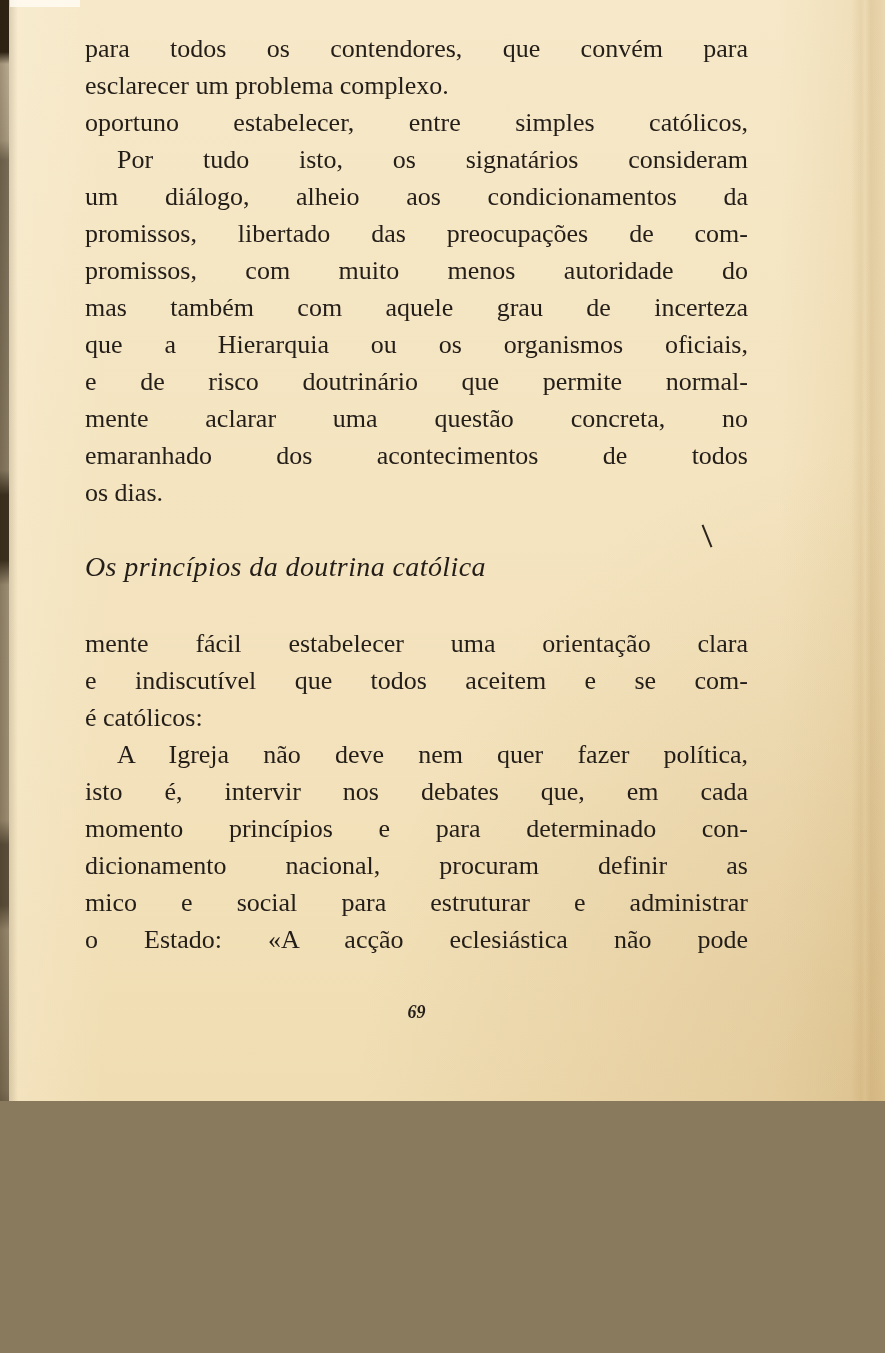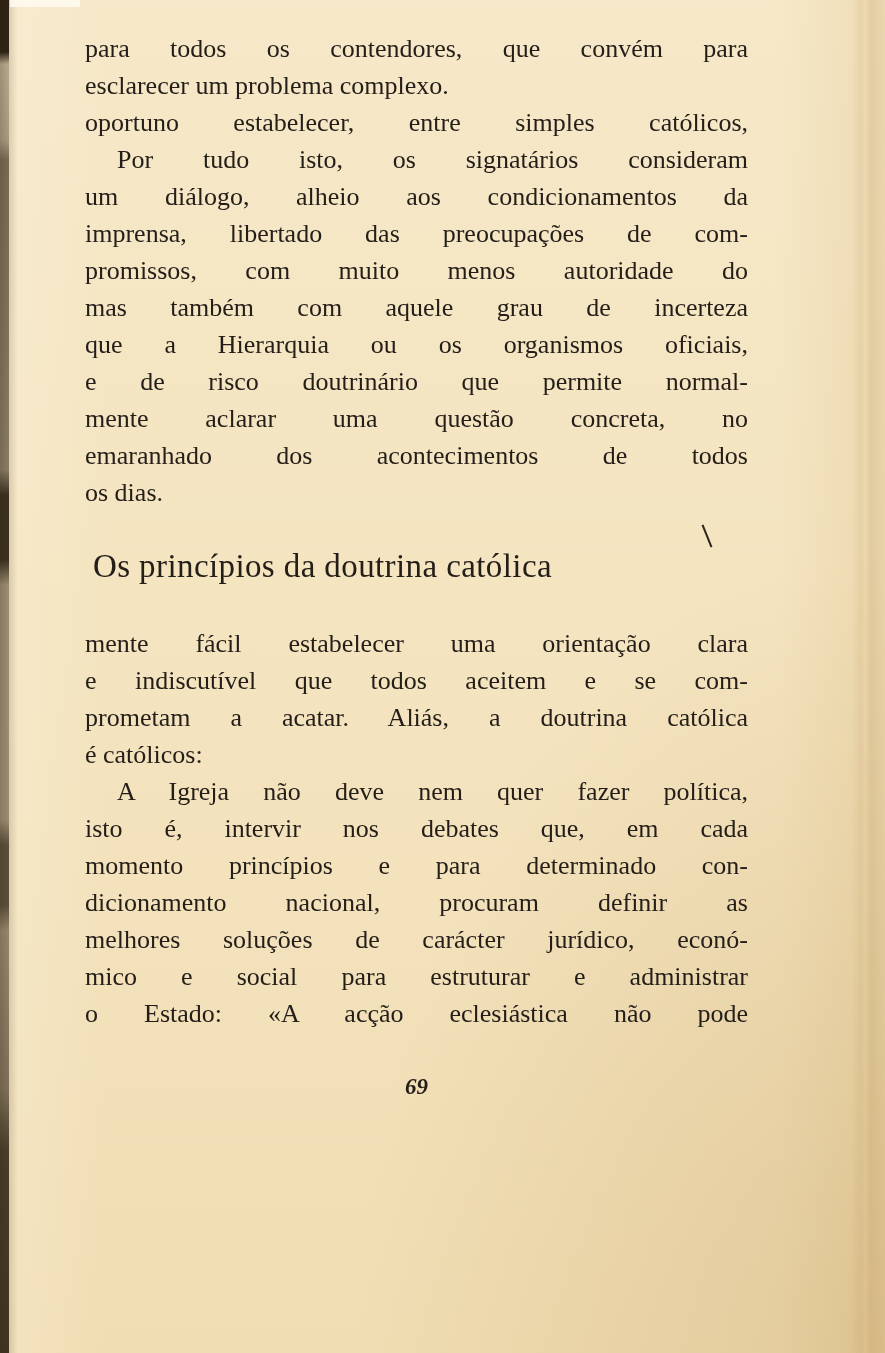--- a/index.html
+++ b/index.html
@@ -1,21 +1,21 @@
 <!DOCTYPE html>
 <html><head>
 <meta charset="utf-8">
 <style>
   html, body { margin: 0; padding: 0; }
   body { background: #8a7a5d; }
 
   .page {
     position: relative;
     width: 885px;
-    height: 1353px;
+    height: 1101px;
     overflow: hidden;
     font-family: "Liberation Serif", "DejaVu Serif", serif;
     color: #241e19;
     background:
       radial-gradient(ellipse at 100% 100%, rgba(186,146,82,0.28), rgba(186,146,82,0) 42%),
       linear-gradient(to right, rgba(255,250,236,0.22), rgba(255,250,236,0) 12%, rgba(205,170,105,0) 88%, rgba(205,170,105,0.20) 100%),
       linear-gradient(to bottom, #f6e8c8, #f3e2bc 65%, #f0ddb3);
   }
 
   
@@ -68,31 +68,32 @@
     font-size: 26px;
     line-height: 37px;
   }
 
   .para { margin: 0; }
   .line { text-align: justify; text-align-last: justify; }
   .line.last { text-align-last: left; }
   .line.indent { text-indent: 32px; }
 
   .heading {
+    font-style: italic;
     font-weight: normal;
-    font-size: 33px;
+    font-size: 28px;
     letter-spacing: 0.4px;
-    margin: 37px 0 40px 8px;
+    margin: 37px 0 40px 0;
   }
 
   .page-number {
     margin-top: 36px;
     text-align: center;
     font-style: italic;
-    font-size: 23px;
+    font-size: 18px;
     font-weight: bold;
   }
 
   .stray-mark {
     position: absolute;
     left: 706px;
     top: 524px;
     width: 2px;
     height: 24px;
     background: #2c251e;
@@ -113,45 +114,43 @@
 
     <div class="para">
         <div class="line">para todos os contendores, que convém para</div>
         <div class="line last">esclarecer um problema complexo.</div>
       </div>
 
     <div class="para">
         <div class="line">oportuno estabelecer, entre simples católicos,</div>
         <div class="line indent">Por tudo isto, os signatários consideram</div>
         <div class="line">um diálogo, alheio aos condicionamentos da</div>
-        <div class="line">imprensa, libertado das preocupações de com-</div>
+        <div class="line">promissos, libertado das preocupações de com-</div>
         <div class="line">promissos, com muito menos autoridade do</div>
         <div class="line">mas também com aquele grau de incerteza</div>
         <div class="line">que a Hierarquia ou os organismos oficiais,</div>
         <div class="line">e de risco doutrinário que permite normal-</div>
         <div class="line">mente aclarar uma questão concreta, no</div>
         <div class="line">emaranhado dos acontecimentos de todos</div>
         <div class="line last">os dias.</div>
       </div>
 
     <h2 class="heading">Os princípios da doutrina católica</h2>
 
     <div class="para">
         <div class="line">mente fácil estabelecer uma orientação clara</div>
         <div class="line">e indiscutível que todos aceitem e se com-</div>
-        <div class="line">prometam a acatar. Aliás, a doutrina católica</div>
         <div class="line last">é católicos:</div>
       </div>
 
     <div class="para">
         <div class="line indent">A Igreja não deve nem quer fazer política,</div>
         <div class="line">isto é, intervir nos debates que, em cada</div>
         <div class="line">momento princípios e para determinado con-</div>
         <div class="line">dicionamento nacional, procuram definir as</div>
-        <div class="line">melhores soluções de carácter jurídico, econó-</div>
         <div class="line">mico e social para estruturar e administrar</div>
         <div class="line">o Estado: «A acção eclesiástica não pode</div>
       </div>
 
     <div class="page-number">69</div>
 
   </div>
 
   <div class="stray-mark"></div>
 

